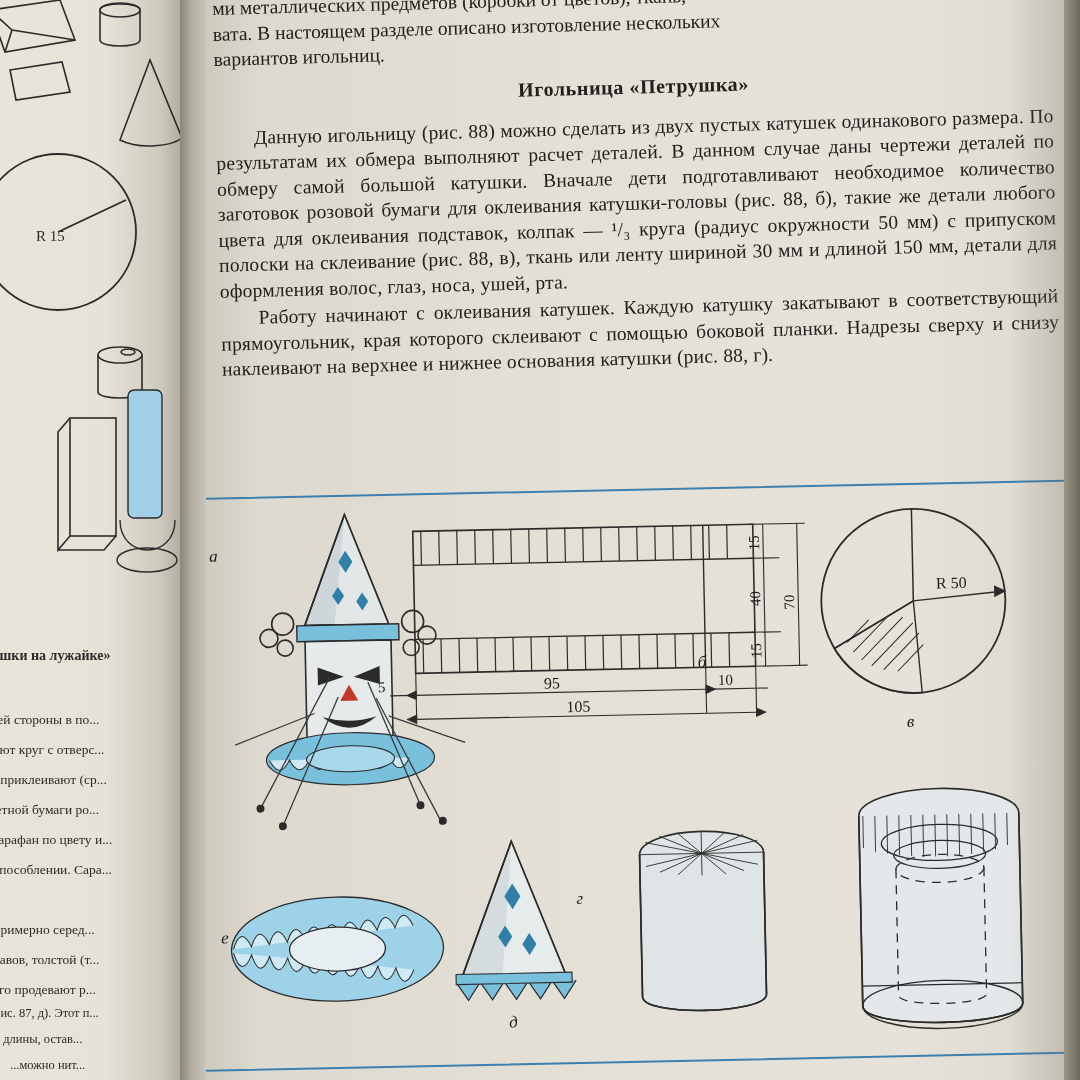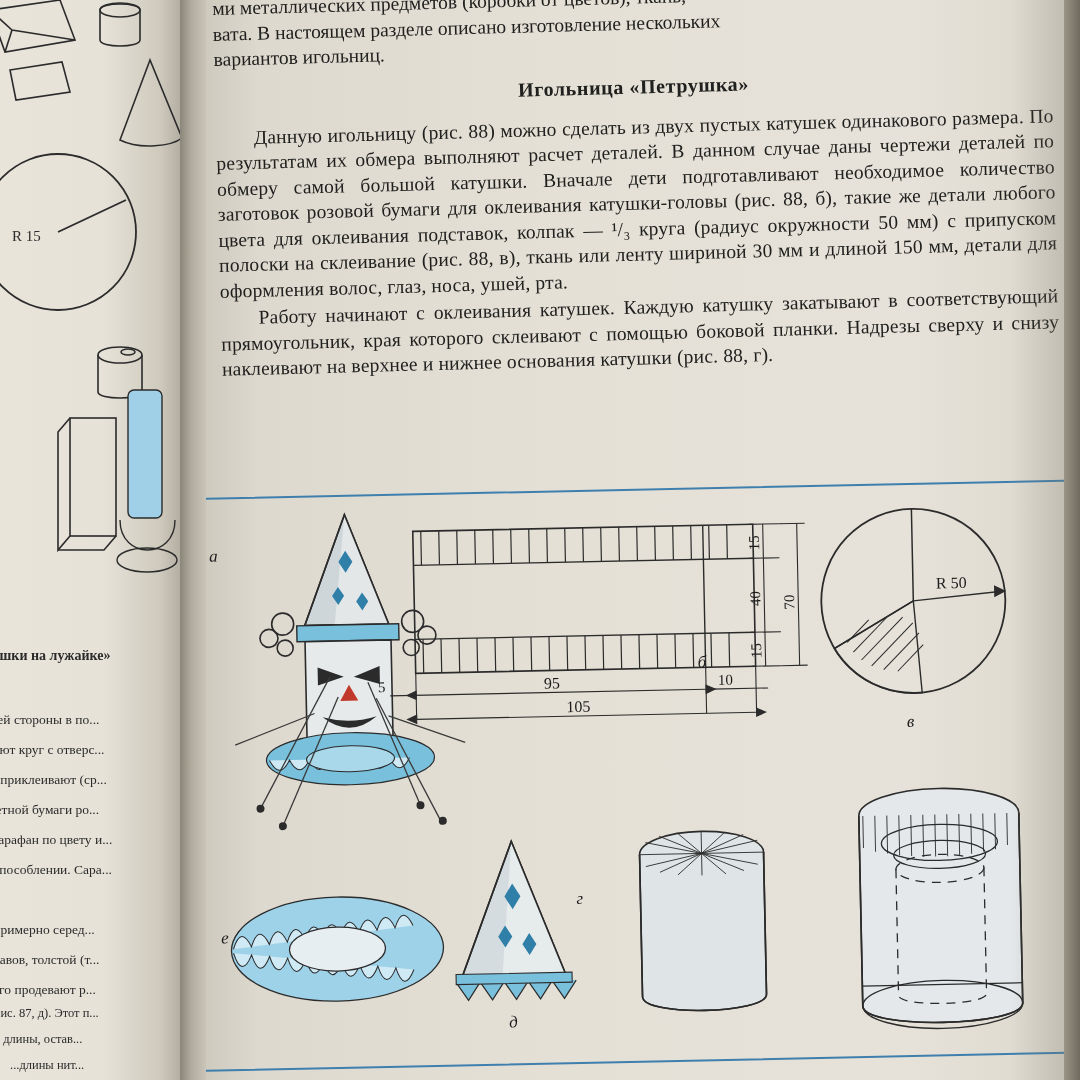--- a/index.html
+++ b/index.html
@@ -116,36 +116,36 @@
         <path d="M 58 550 L 104 550 L 116 536"></path>
       </g>
 
       <g>
         <rect x="128" y="390" width="34" height="128" rx="6" fill="#9fd0e8" stroke="#2b2b2b" stroke-width="1.4"></rect>
         <path d="M 120 520 C 120 560 175 560 175 520" fill="none" stroke="#2b2b2b" stroke-width="1.4"></path>
         <ellipse cx="147" cy="560" rx="30" ry="12" fill="none" stroke="#2b2b2b" stroke-width="1.4"></ellipse>
       </g>
     </svg>
 
-    <div class="lp-line" style="top:228px;left:12px;font-size:15px;font-family:'Liberation Serif',serif;">R 15</div>
+    <div class="lp-line" style="top:228px;left:36px;font-size:15px;font-family:'Liberation Serif',serif;">R 15</div>
 
     <div class="lp-line" style="top:648px;left:-32px;font-weight:bold;font-size:14px;">...трешки на лужайке»</div>
 
     <div class="lp-line" style="top:712px;left:-40px;">...ренней стороны в по...</div>
     <div class="lp-line" style="top:742px;left:-36px;">...еивают круг с отверс...</div>
     <div class="lp-line" style="top:772px;left:-32px;">...руг приклеивают (ср...</div>
     <div class="lp-line" style="top:802px;left:-18px;">цветной бумаги ро...</div>
     <div class="lp-line" style="top:832px;left:-8px;">сарафан по цвету и...</div>
     <div class="lp-line" style="top:862px;left:-24px;">...испособлении. Сара...</div>
     <div class="lp-line" style="top:922px;left:-44px;">...ане (примерно серед...</div>
     <div class="lp-line" style="top:952px;left:-20px;">рукавов, толстой (т...</div>
     <div class="lp-line" style="top:982px;left:-34px;">...в него продевают р...</div>
     <div class="lp-line" style="top:1006px;left:-10px;font-size:12.5px;">(рис. 87, д). Этот п...</div>
     <div class="lp-line" style="top:1032px;left:-16px;font-size:12.5px;">...й длины, остав...</div>
-    <div class="lp-line" style="top:1058px;left:10px;font-size:12.5px;">...длины нит...</div>
+    <div class="lp-line" style="top:1058px;left:10px;font-size:12.5px;">...можно нит...</div>
   </div>
 
   <div class="gutter"></div>
 
   <div class="main-page">
 
     <div class="txt-block skew">
 
       <div class="top-frag" style="margin-top:-4px;">
         <div style="white-space:nowrap;overflow:hidden;">ми металлических предметов (коробки от цветов), ткань,</div>

